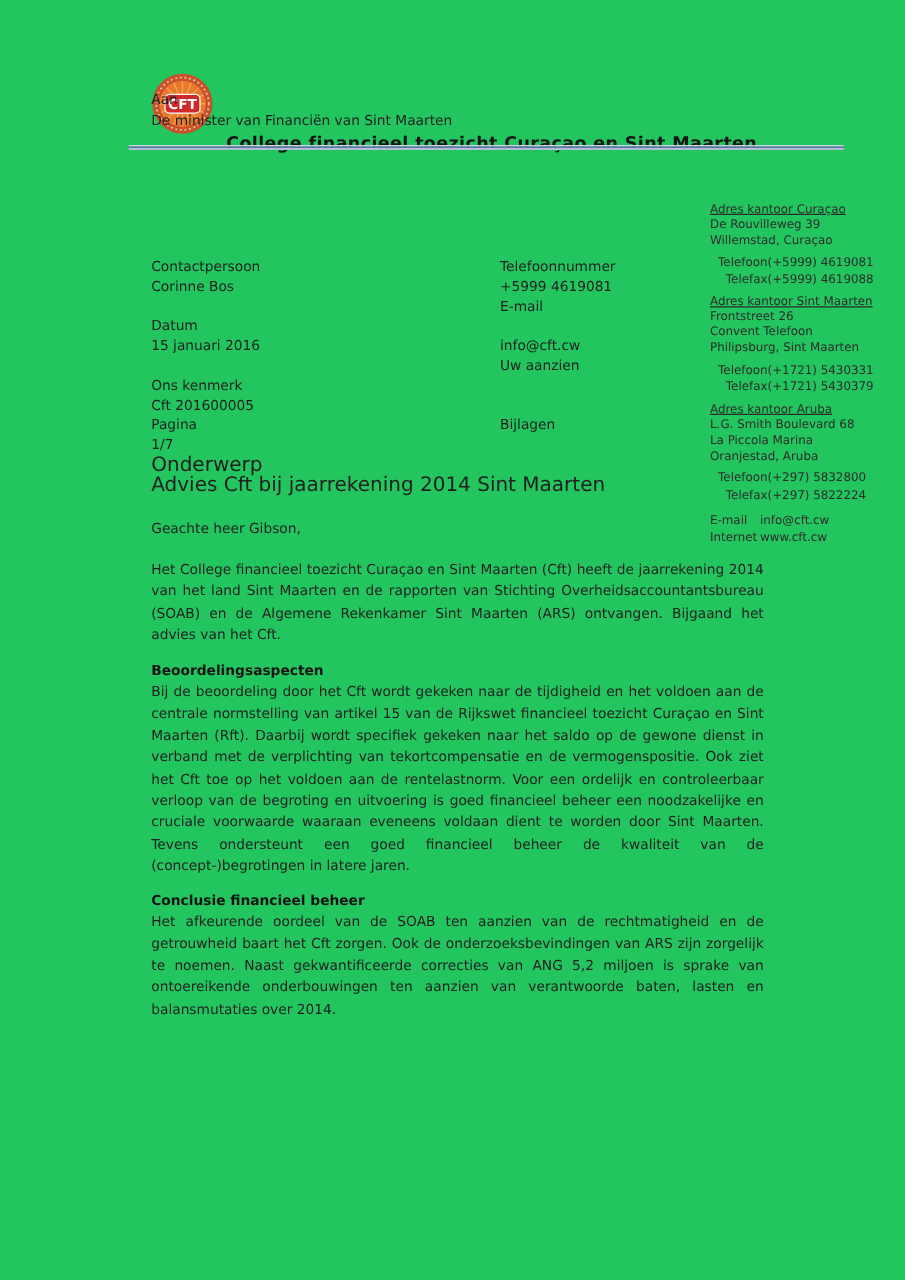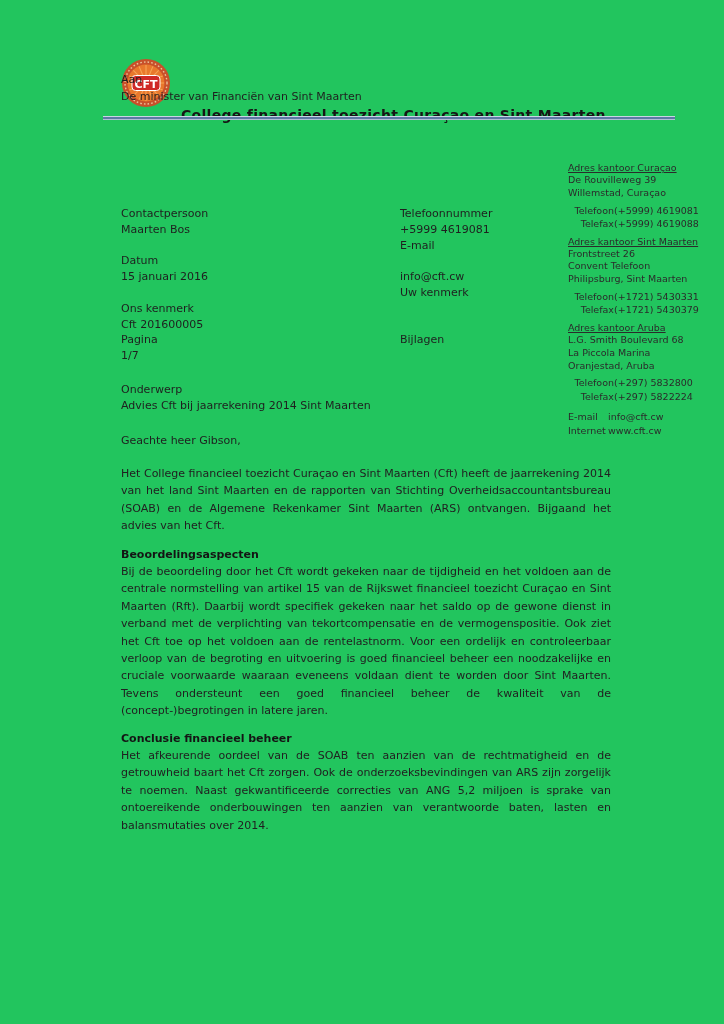--- a/index.html
+++ b/index.html
@@ -20,21 +20,21 @@
     border-top:1px solid #c9d5e3; background:linear-gradient(#5c79a4 0 60%, #aebfd4 60% 100%);
   }
   
   .main-col { position:absolute; left:121px; top:0; width:490px; }
   .recipient { margin-top:71px; font-size:11px; line-height:17px; }
   .meta-grid {
     margin-top:101px; display:grid; grid-template-columns:279px 211px;
     font-size:11px; line-height:15.8px;
   }
   .meta-grid > div { min-height:15.8px; }
-  .subject { margin-top:18px; font-size:11px; line-height:16px; }
+  .subject { font-size:16px; line-height:16px; }
   .salutation { margin-top:18px; font-size:11px; line-height:17px; }
   .para { font-size:11px; line-height:17.4px; text-align:justify; color:#212121; }
   .p-first { margin-top:16px; }
   .sec-heading { margin-top:11px; font-size:11px; line-height:17.4px; font-weight:bold; color:#141414; }
   .sec-heading.second { margin-top:10px; }
   
   .sidebar { position:absolute; left:568px; top:161px; width:152px; font-size:9.5px; color:#2b2b2b; }
   .office { margin-bottom:4px; }
   .office-heading { text-decoration:underline; line-height:13px; white-space:nowrap; }
   .addr-line { line-height:12.8px; white-space:nowrap; }
@@ -76,34 +76,34 @@
 
     <div class="recipient">
       <div>Aan</div>
       <div>De minister van Financiën van Sint Maarten</div>
     </div>
 
     <div class="meta-grid">
       <div>Contactpersoon</div>
       <div>Telefoonnummer</div>
 
-      <div>Maarten Bos</div>
+      <div>Corinne Bos</div>
       <div>+5999 4619081</div>
 
       <div></div>
       <div>E-mail</div>
 
       <div>Datum</div>
       <div></div>
 
       <div>15 januari 2016</div>
       <div>info@cft.cw</div>
 
       <div></div>
-      <div>Uw kenmerk</div>
+      <div>Uw aanzien</div>
 
       <div>Ons kenmerk</div>
       <div></div>
 
       <div>Cft 201600005</div>
       <div></div>
 
       <div>Pagina</div>
       <div>Bijlagen</div>
 

